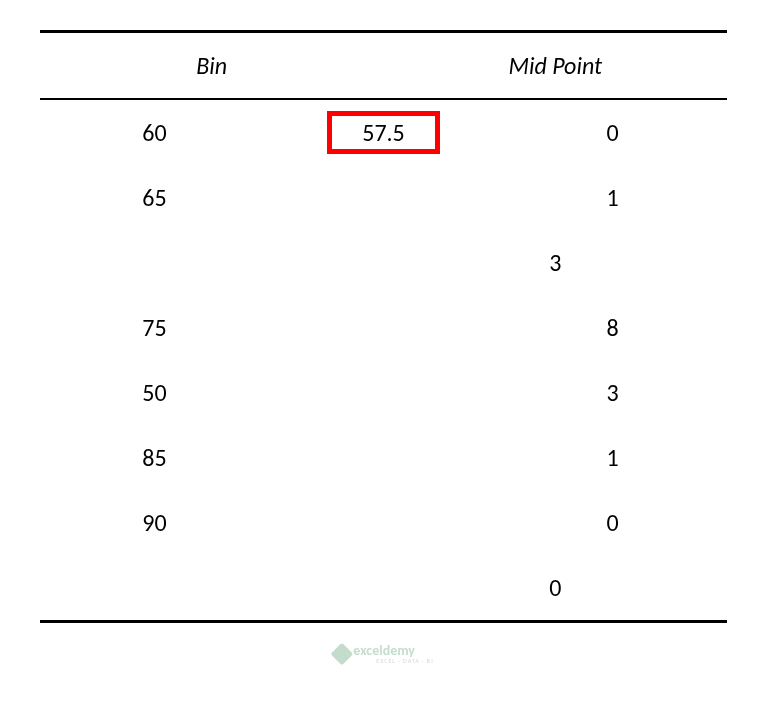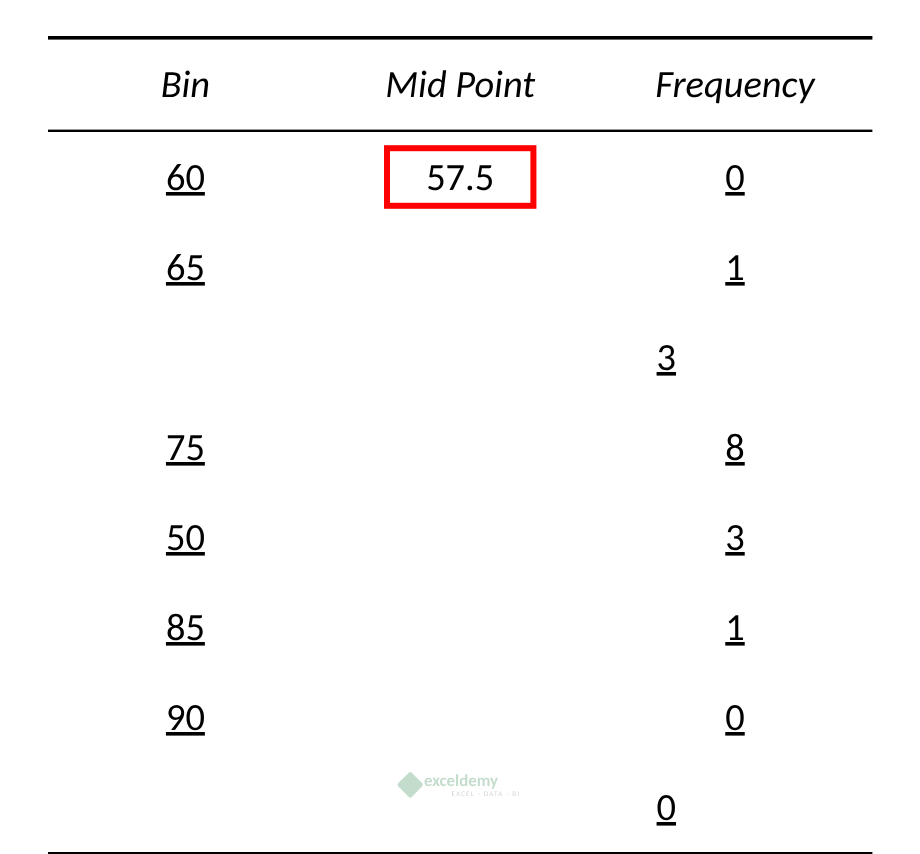--- a/index.html
+++ b/index.html
@@ -21,26 +21,25 @@
       border-bottom: 3px solid #000;
     }
     .table-header {
       display: flex;
       border-bottom: 2px solid #000;
       padding: 18px 0;
     }
     .table-row {
       display: flex;
       padding: 18px 0;
-      text-decoration: underline;
     }
     .col {
       flex: 1;
       text-align: center;
-      font-size: 32px;
+      font-size: 24px;
       color: #000;
     }
     .header-cell {
       font-style: italic;
       font-weight: 500;
     }
     .highlighted {
       border: 5px solid #ff0000;
       display: inline-block;
       padding: 2px 30px;
@@ -80,21 +79,20 @@
       margin-left: 23px;
     }
   </style>
 </head>
 <body>
 
 <div class="table-container">
   <div class="table-header">
     <div class="col header-cell">Bin</div>
     <div class="col header-cell">Mid Point</div>
-    <div class="col header-cell">Frequency</div>
   </div>
   <div id="table-body">
       <div class="table-row">
         <div class="col">60</div>
         <div class="col"><span class="highlighted">57.5</span></div>
         <div class="col">0</div>
       </div>
       <div class="table-row">
         <div class="col">65</div>
         <div class="col"></div>

